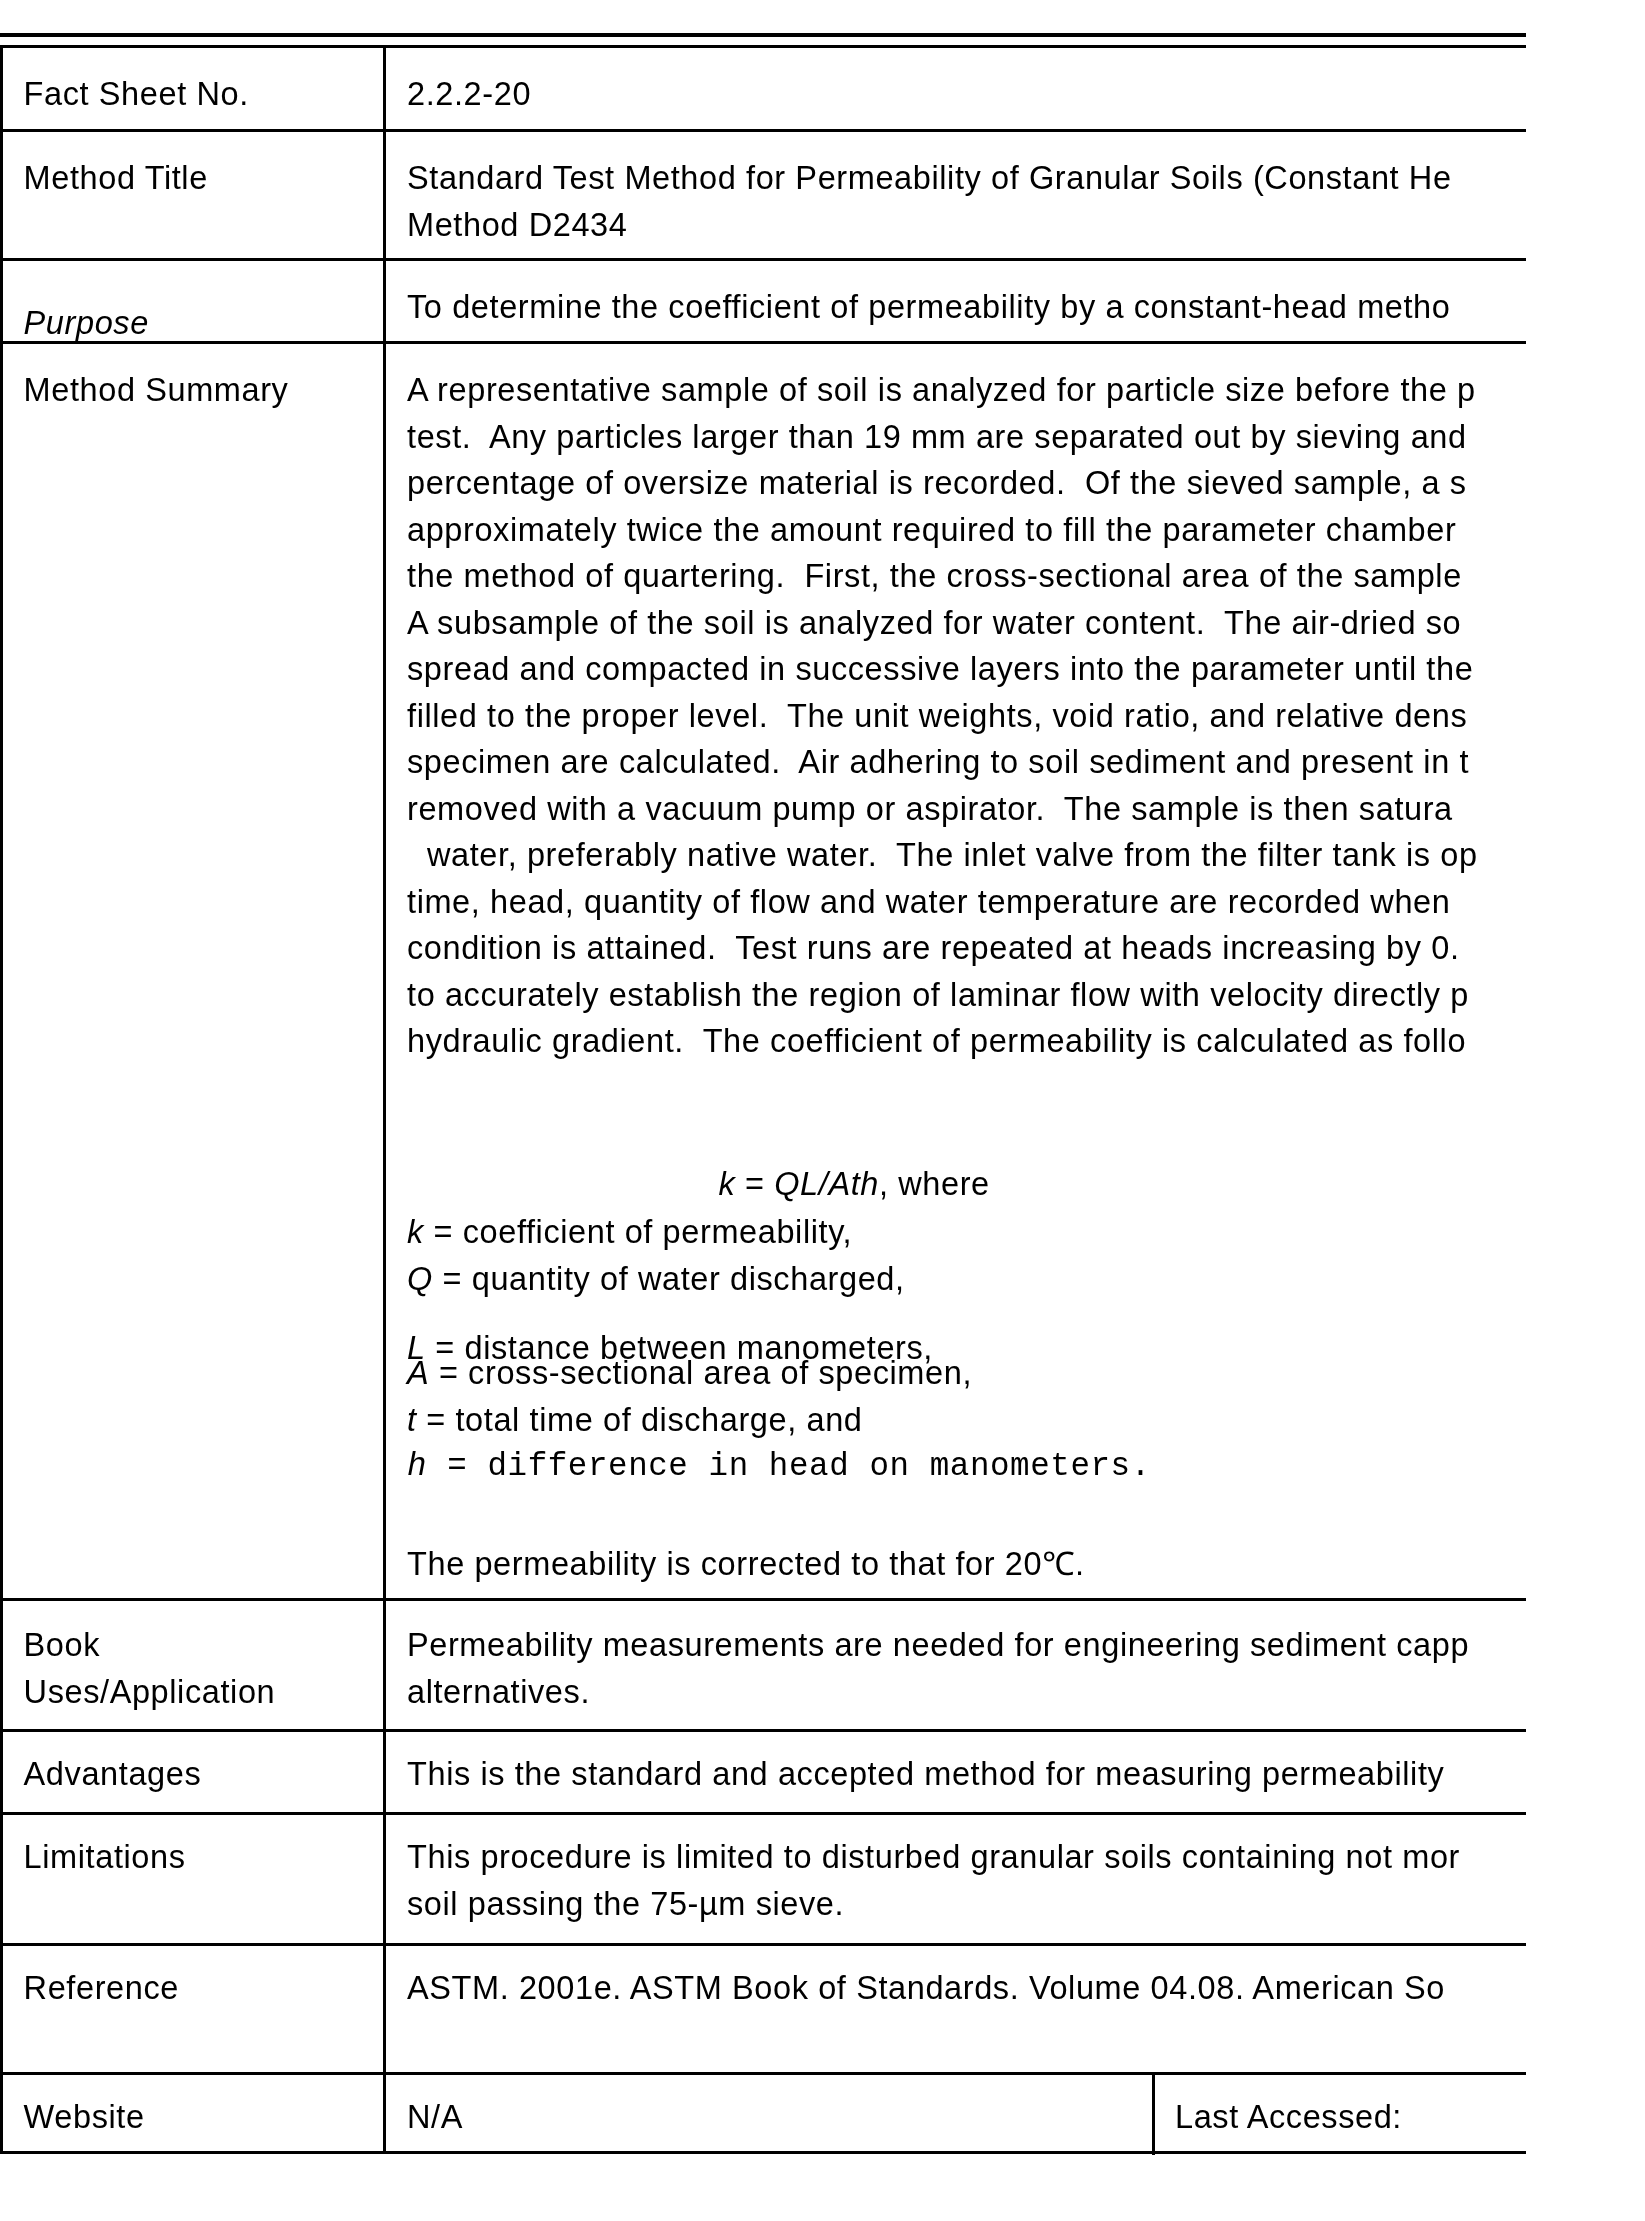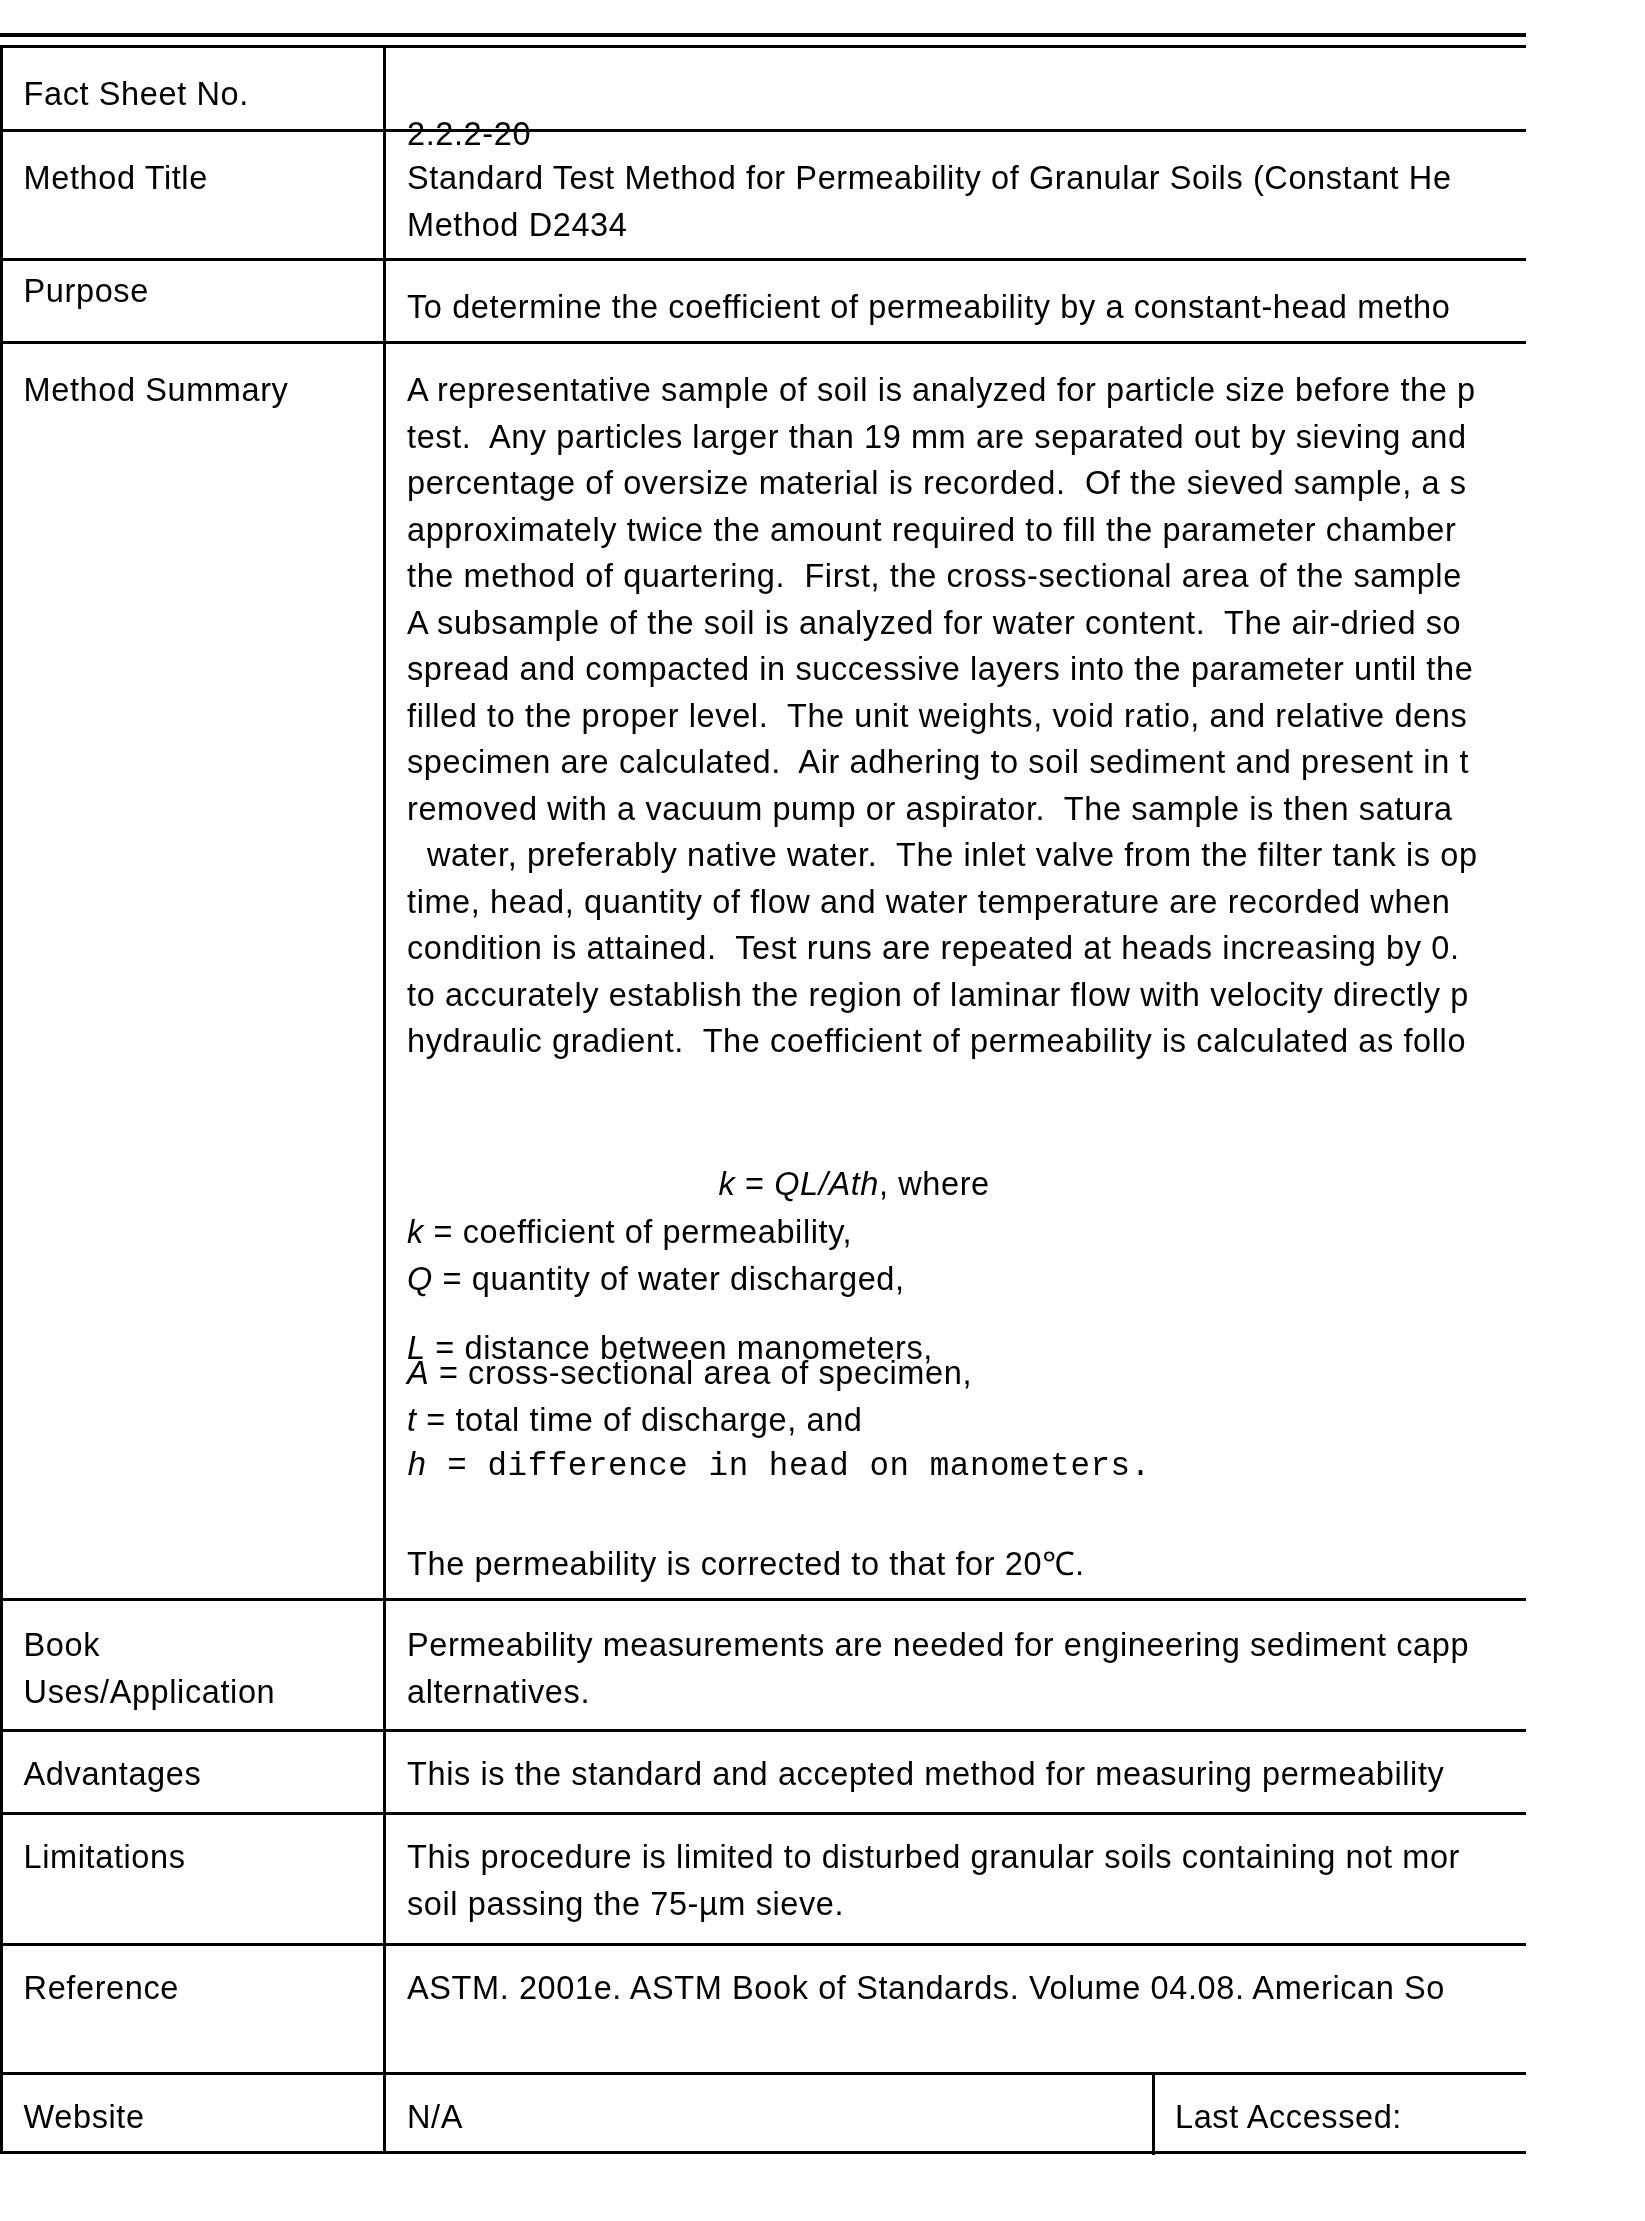--- a/index.html
+++ b/index.html
@@ -29,27 +29,27 @@
   <div class="hline" style="top:1812px;height:3px;"></div>
   <div class="hline" style="top:1943px;height:3px;"></div>
   <div class="hline" style="top:2072px;height:3px;"></div>
   <div class="hline" style="top:2151px;height:3px;"></div>
 
   <div class="vline" style="left:0;top:45px;height:2109px;"></div>
   <div class="vline" style="left:383px;top:45px;height:2109px;"></div>
   <div class="vline" style="left:1152px;top:2072px;height:83px;"></div>
 
   <div class="txt lbl" style="top:71px;">Fact Sheet No.</div>
-  <div class="txt val" style="top:71px;margin-top:40px;">2.2.2-20</div>
+  <div class="txt val" style="top:71px;">2.2.2-20</div>
 
   <div class="txt lbl" style="top:155px;">Method Title</div>
   <div class="txt val" style="top:155px;">Standard Test Method for Permeability of Granular Soils (Constant He</div>
   <div class="txt val" style="top:202px;">Method D2434</div>
 
-  <div class="txt lbl" style="top:268px;">Purpose</div>
+  <div class="txt lbl" style="top:300px;font-style:italic;">Purpose</div>
   <div class="txt val" style="top:284px;">To determine the coefficient of permeability by a constant-head metho</div>
 
   <div class="txt lbl" style="top:367px;">Method Summary</div>
   <div id="summary-lines">
       <div class="txt val" style="top: 367px;">A representative sample of soil is analyzed for particle size before the p</div>
       <div class="txt val" style="top: 414px;">test.  Any particles larger than 19 mm are separated out by sieving and</div>
       <div class="txt val" style="top: 460px;">percentage of oversize material is recorded.  Of the sieved sample, a s</div>
       <div class="txt val" style="top: 507px;">approximately twice the amount required to fill the parameter chamber</div>
       <div class="txt val" style="top: 553px;">the method of quartering.  First, the cross-sectional area of the sample</div>
       <div class="txt val" style="top: 600px;">A subsample of the soil is analyzed for water content.  The air-dried so</div>

